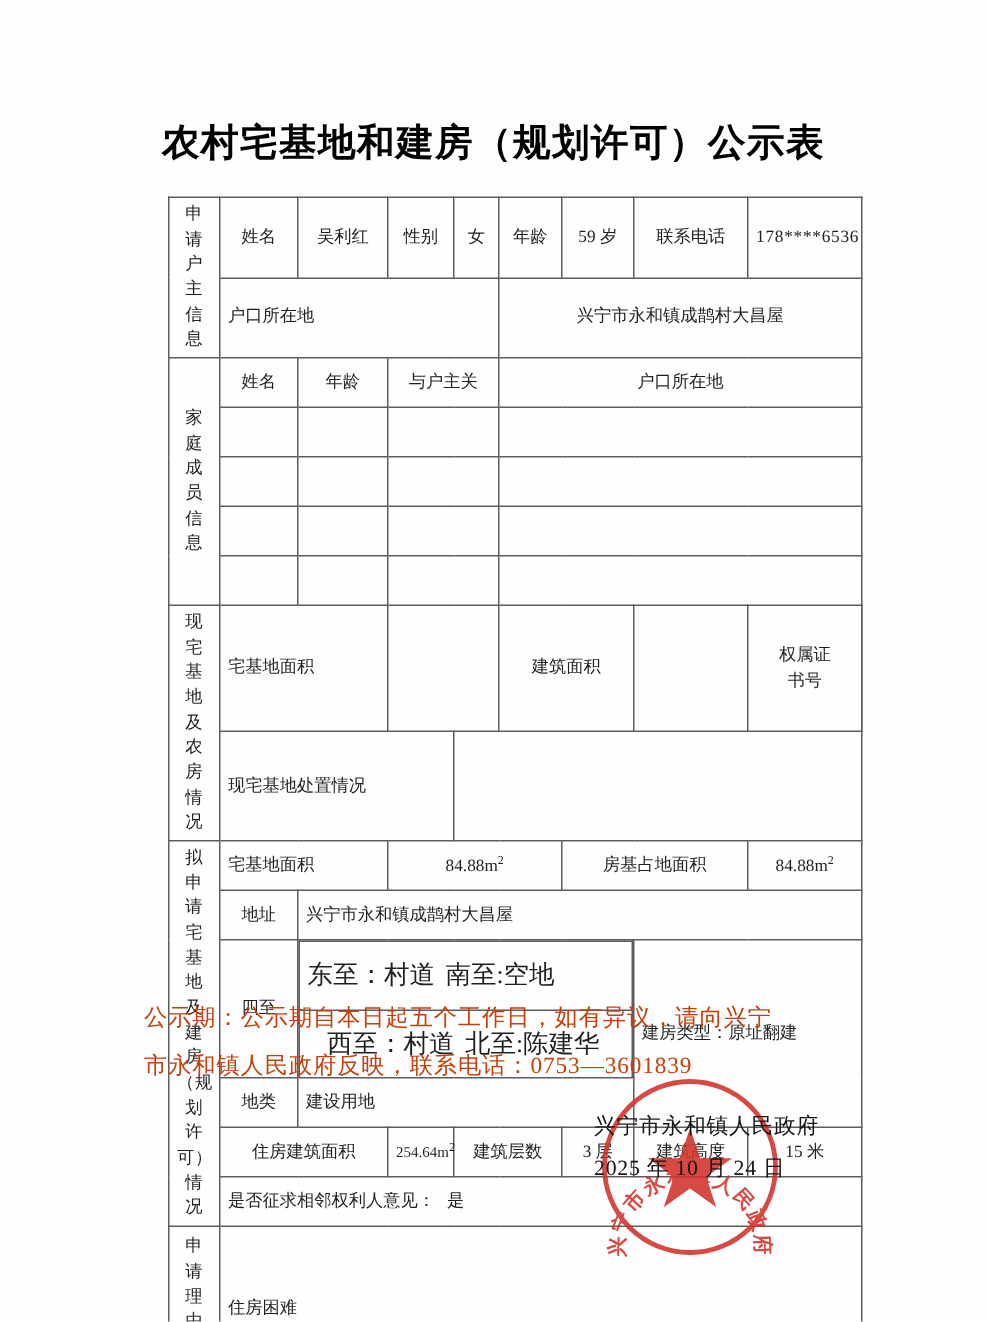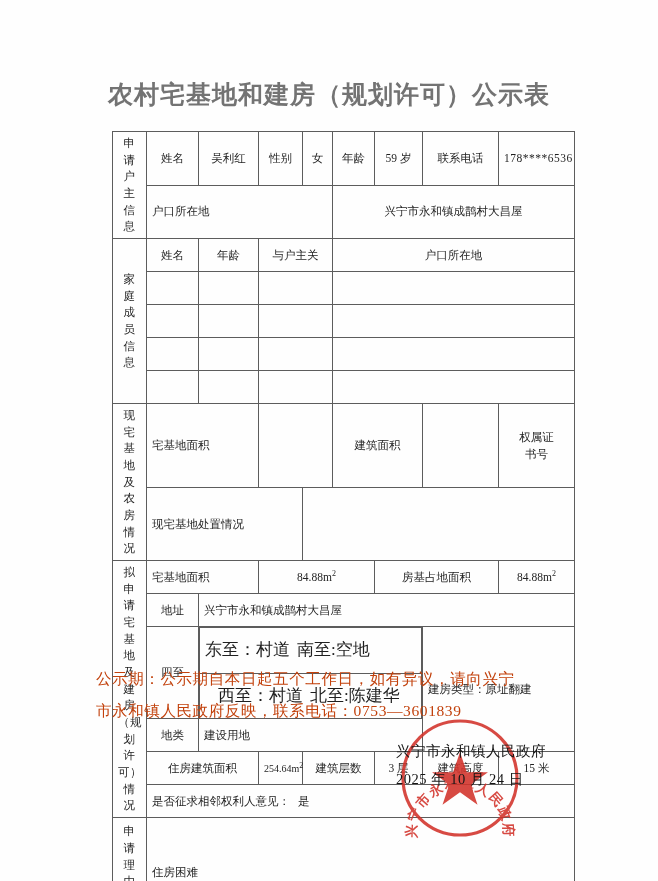--- a/index.html
+++ b/index.html
@@ -27,21 +27,21 @@
   .doc-title {
     position: absolute;
     top: 78px;
     left: 0;
     right: 0;
     text-align: center;
     font-size: 25px;
     font-weight: bold;
     letter-spacing: 1px;
     font-family: "Liberation Serif", "DejaVu Serif", serif;
-    color: #737373;
+    color: #000000;
   }
 
   
   .form-wrap {
     position: absolute;
     left: 112px;
     top: 131px;
     width: 462px;
   }
   table.form {

